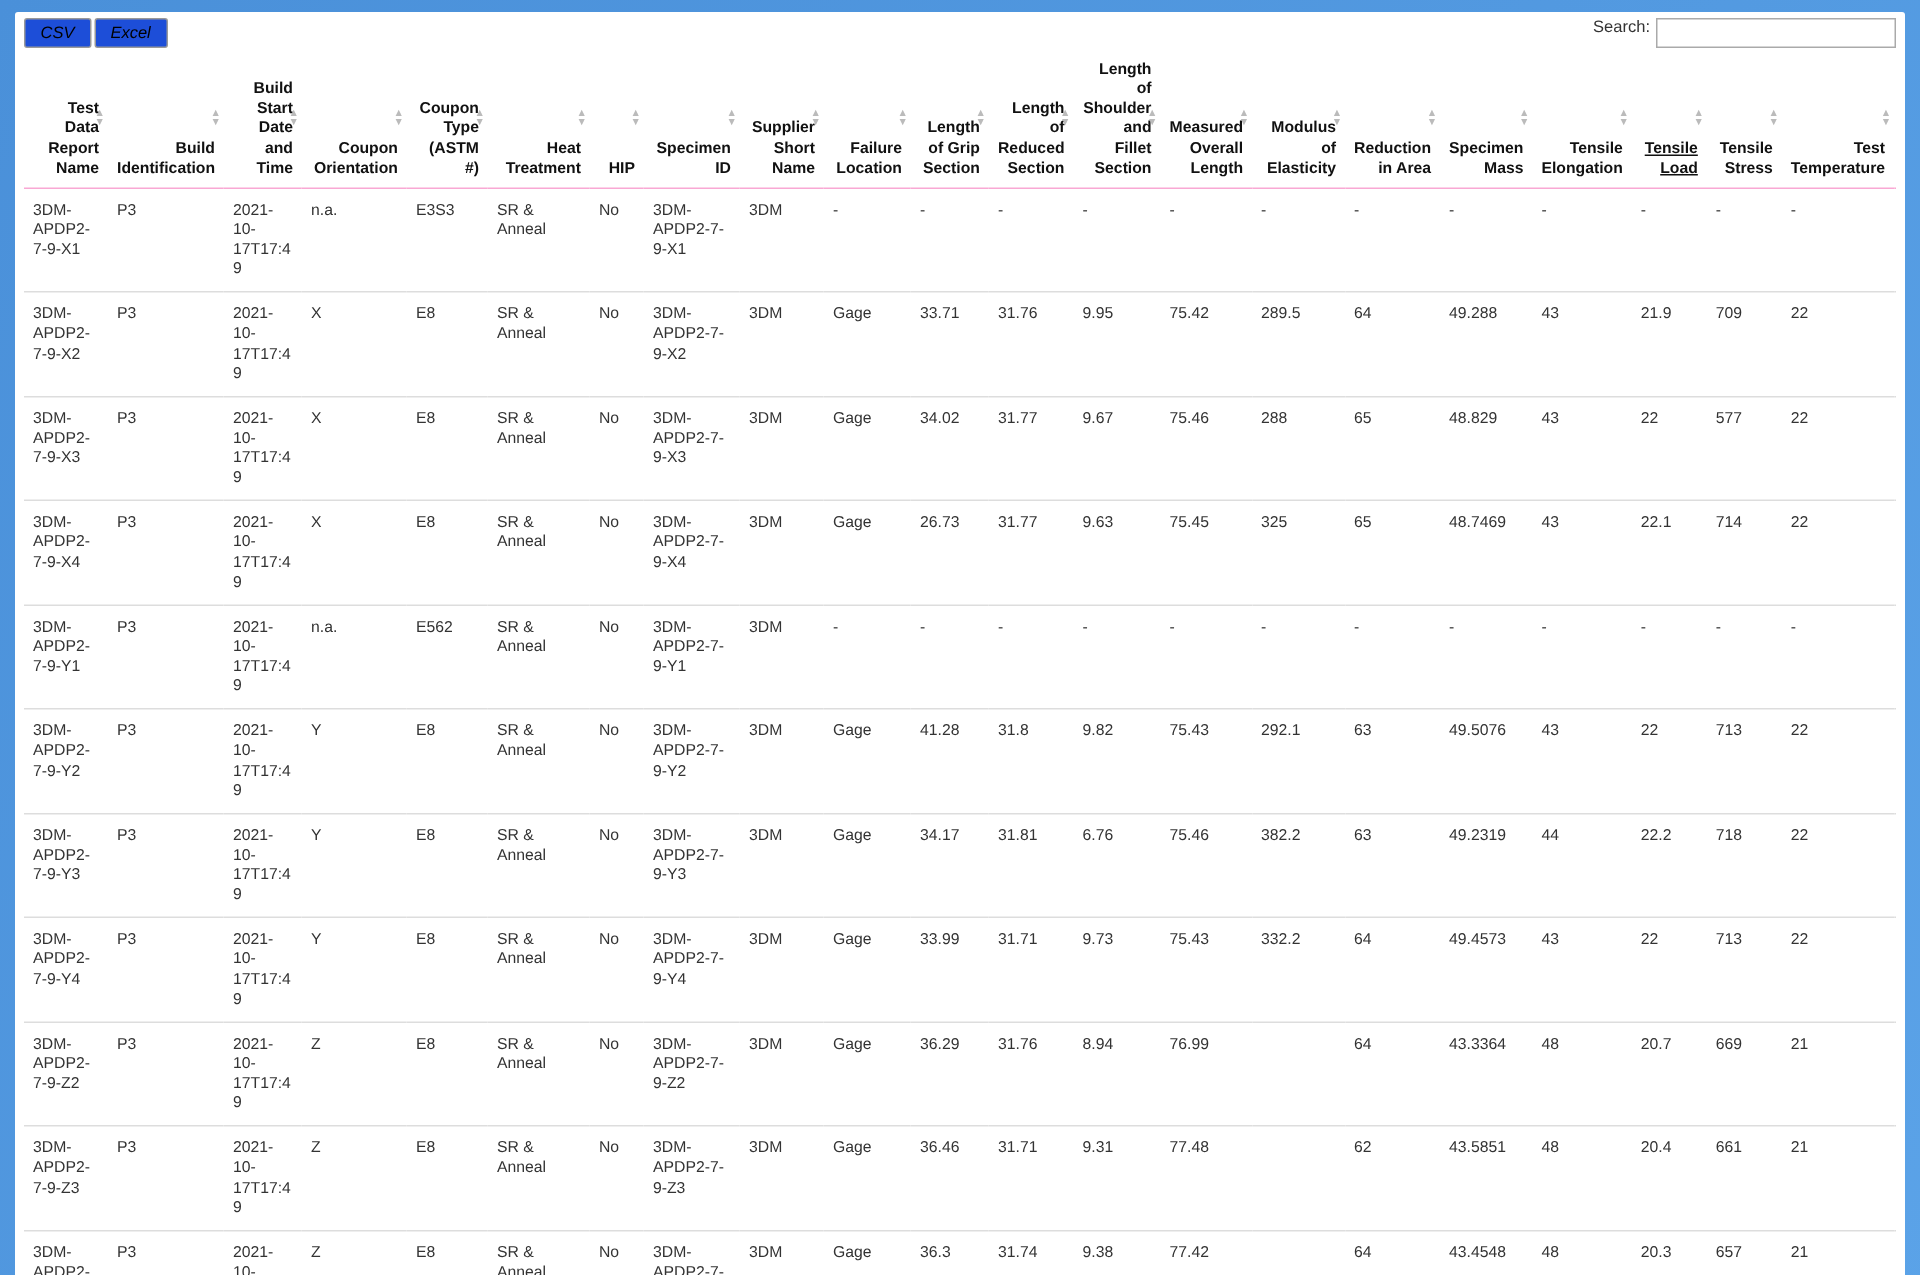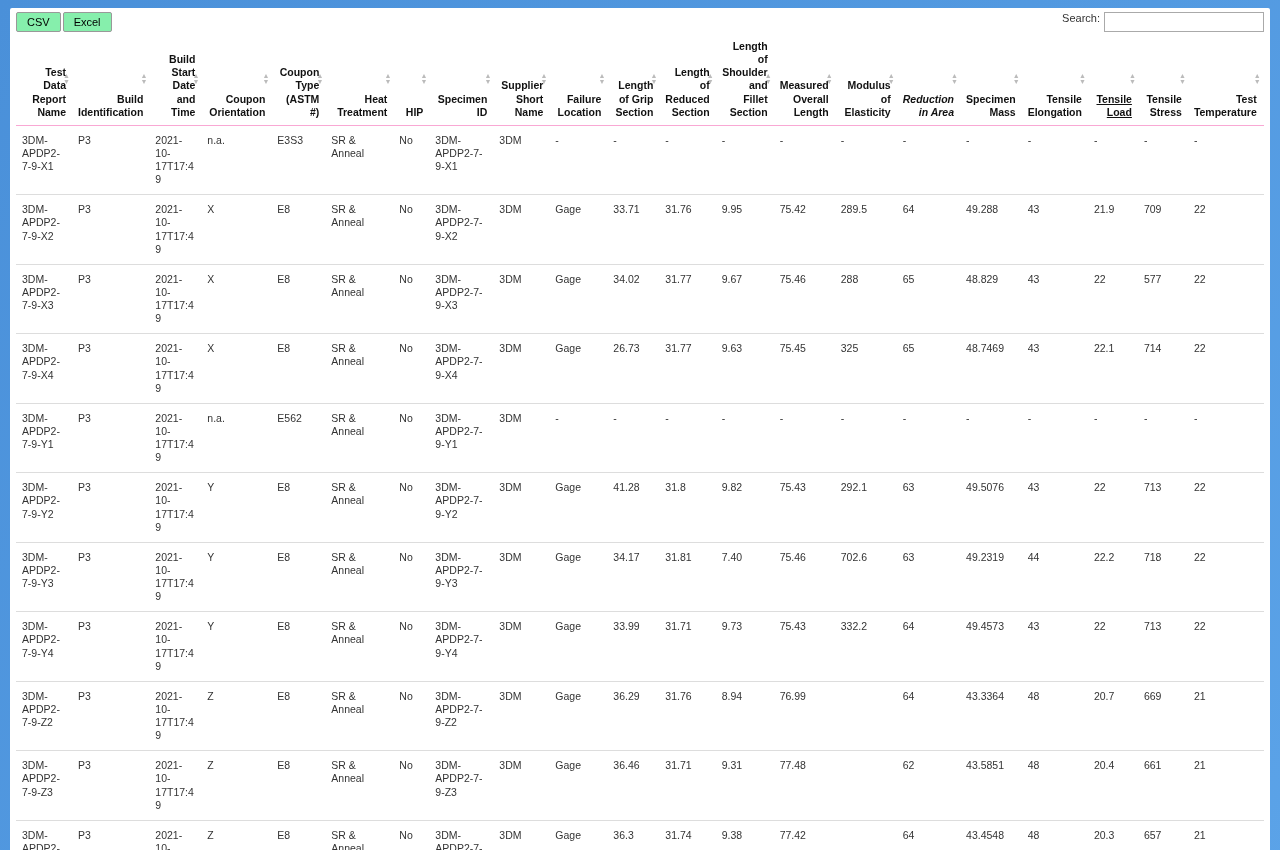--- a/index.html
+++ b/index.html
@@ -32,22 +32,23 @@
   }
   .export-buttons {
     display: flex;
     gap: 2px;
   }
   .export-buttons button {
     font-size: 11px;
     padding: 3px 10px;
     border: 1px solid #999;
     border-radius: 2px;
-    background: #86efac;
+    background: #1d4ed8;
     cursor: pointer;
+    font-style: italic;
   }
   .search-wrap {
     display: flex;
     align-items: flex-start;
     gap: 4px;
   }
   .search-wrap input {
     border: 1px solid #aaa;
     height: 18px;
     width: 150px;
@@ -170,21 +171,21 @@
                   <span>▼</span>
                 </span></th>
               <th style="min-width: 48px;"><span>Measured Overall Length</span><span class="sort-icon">
                   <span>▲</span>
                   <span>▼</span>
                 </span></th>
               <th style="min-width: 50px;"><span>Modulus of Elasticity</span><span class="sort-icon">
                   <span>▲</span>
                   <span>▼</span>
                 </span></th>
-              <th style="min-width: 50px; font-style: italic;"><span>Reduction in Area</span><span class="sort-icon">
+              <th style="min-width: 50px;"><span>Reduction in Area</span><span class="sort-icon">
                   <span>▲</span>
                   <span>▼</span>
                 </span></th>
               <th style="min-width: 48px;"><span>Specimen Mass</span><span class="sort-icon">
                   <span>▲</span>
                   <span>▼</span>
                 </span></th>
               <th style="min-width: 54px;"><span>Tensile Elongation</span><span class="sort-icon">
                   <span>▲</span>
                   <span>▼</span>
@@ -355,23 +356,23 @@
               <td>2021-10-17T17:49</td>
               <td>Y</td>
               <td>E8</td>
               <td>SR &amp; Anneal</td>
               <td>No</td>
               <td>3DM-APDP2-7-9-Y3</td>
               <td>3DM</td>
               <td>Gage</td>
               <td>34.17</td>
               <td>31.81</td>
-              <td>7.40</td>
+              <td>6.76</td>
               <td>75.46</td>
-              <td>702.6</td>
+              <td>382.2</td>
               <td>63</td>
               <td>49.2319</td>
               <td>44</td>
               <td>22.2</td>
               <td>718</td>
               <td>22</td>
               <td>11.99</td>
             </tr>
             <tr>
               <td>3DM-APDP2-7-9-Y4</td>

